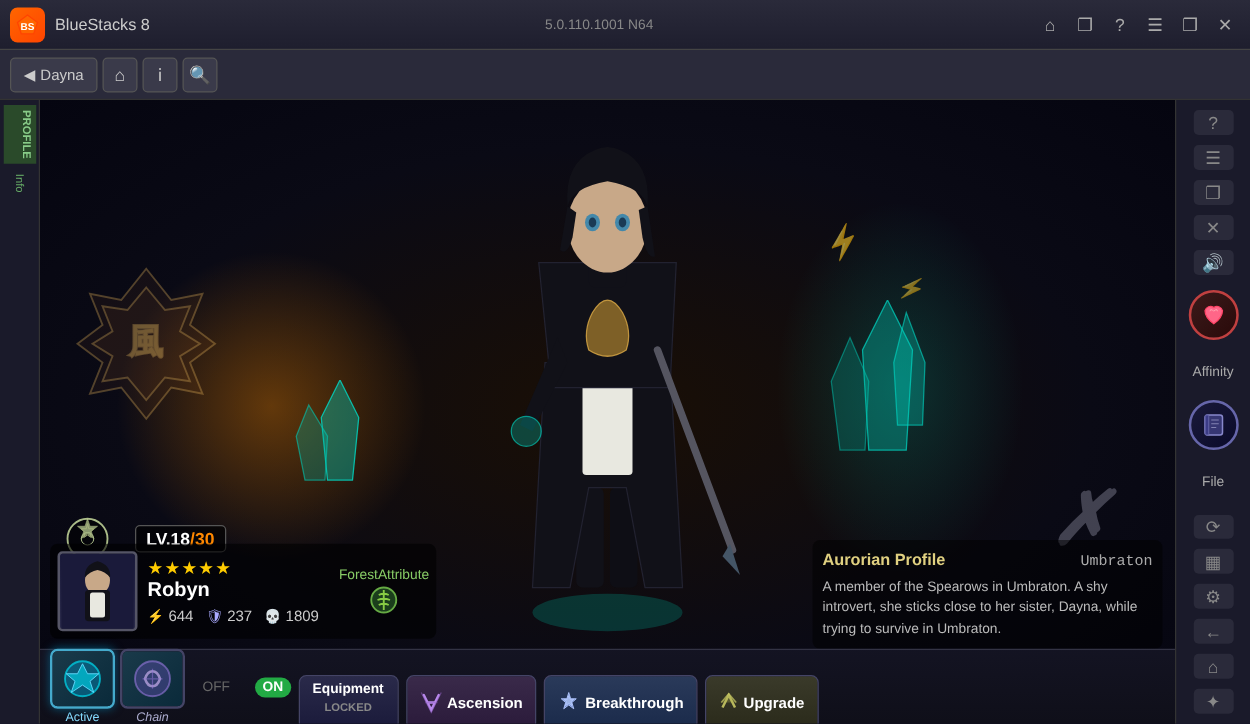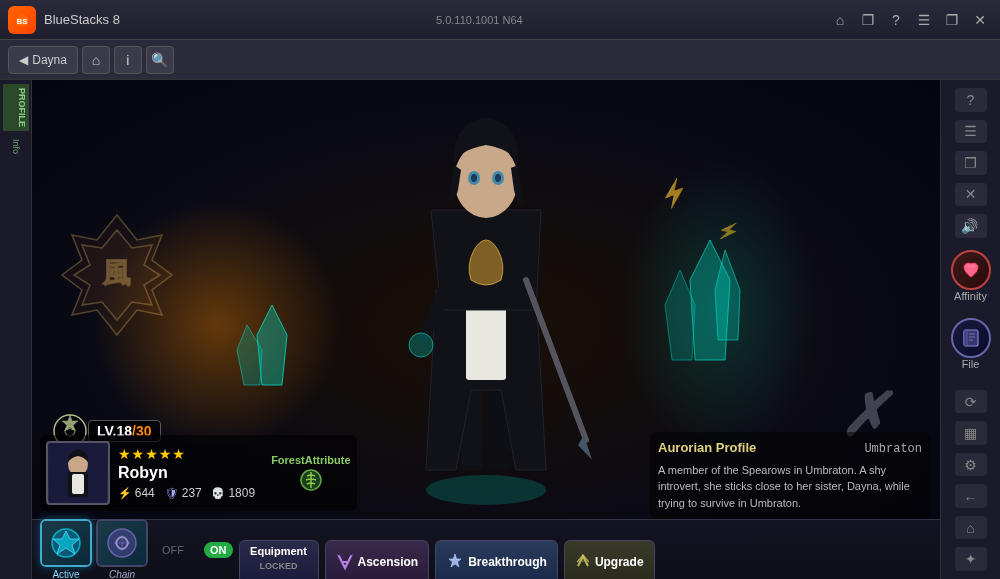--- a/index.html
+++ b/index.html
@@ -174,21 +174,21 @@
       opacity: 0.7;
     }
 
     
     .level-badge {
       position: absolute;
       left: 20px;
       bottom: 130px;
       display: flex;
       align-items: center;
-      gap: 0;
+      gap: 20px;
     }
     .level-text {
       background: rgba(0,0,0,0.6);
       border: 1px solid #555;
       border-radius: 4px;
       padding: 2px 8px;
       color: white;
       font-size: 14px;
       font-weight: bold;
     }
@@ -396,21 +396,21 @@
       gap: 8px;
     }
     .rs-btn {
       width: 48px;
       background: transparent;
       border: none;
       color: #aaa;
       cursor: pointer;
       display: flex;
       flex-direction: column;
-      gap: 0;
+      gap: 20px;
       padding: 4px;
       border-radius: 6px;
     }
     .rs-icon {
       width: 40px;
       height: 40px;
       border-radius: 50%;
       border: 2px solid #c04040;
       background: linear-gradient(135deg, #3a1a1a, #2a0a0a);
       display: flex;
@@ -604,21 +604,21 @@
           <div class="stat-item">
             <span style="color:#aaaaff;font-size:11px;">🛡</span>
             <span>237</span>
           </div>
           <div class="stat-item">
             <span style="color:#ffaaaa;font-size:11px;">💀</span>
             <span>1809</span>
           </div>
         </div>
       </div>
-      <div style="margin-left:8px;font-weight:bold;">
+      <div style="margin-left:8px;">
         <div style="display:flex;flex-direction:column;align-items:center;gap:2px;">
           <span style="color:#88cc66;font-size:11px;">ForestAttribute</span>
           <svg width="24" height="24" viewBox="0 0 24 24">
             <circle cx="12" cy="12" r="10" fill="rgba(50,120,50,0.5)" stroke="#66aa44" stroke-width="1.5"></circle>
             <path d="M12,4 L12,20 M8,8 Q12,6 16,8 M7,12 Q12,10 17,12 M8,16 Q12,14 16,16" stroke="#88cc44" stroke-width="1.5" fill="none"></path>
           </svg>
         </div>
       </div>
     </div>
 

